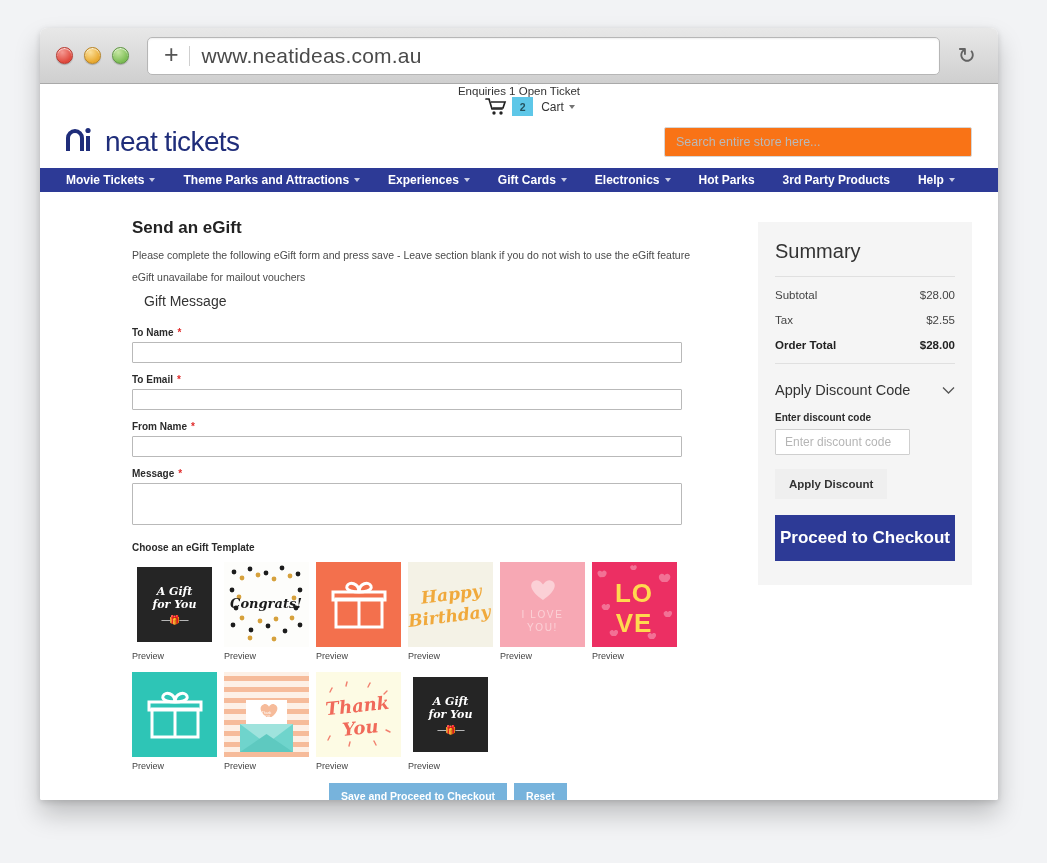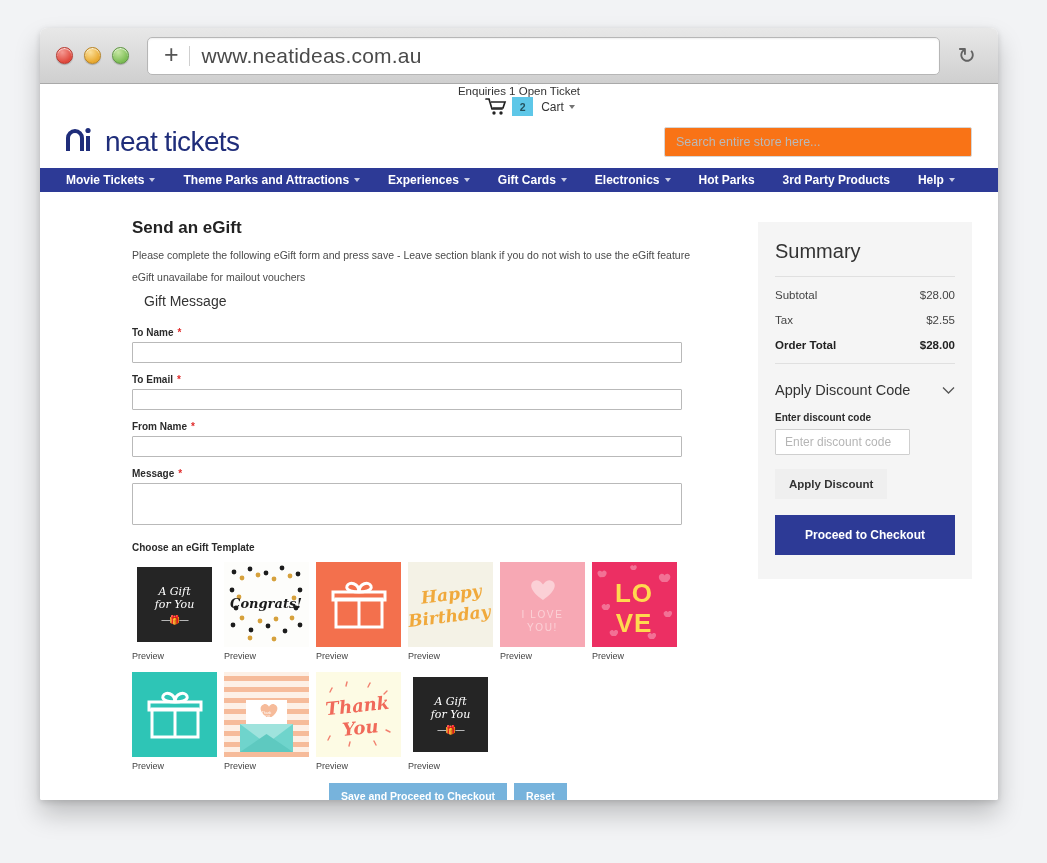--- a/index.html
+++ b/index.html
@@ -110,21 +110,21 @@
   
   .tpl-row{ display:flex; gap:0; margin-bottom:11px;}
   .tpl{ width:85px; margin-right:7px; cursor:pointer;}
   .tpl-img{ width:85px;height:85px; overflow:hidden; position:relative;}
   .tpl-cap{ font-size:9px; color:#444; margin-top:4px;}
 
   
   .art-gift-black{ background:#252525; display:flex;align-items:center;justify-content:center;
     border:5px solid #fff; outline:2px solid #252525; outline-offset:-7px; width:85px;height:85px;}
   .art-gift-black .inner{ text-align:center; color:#fff;}
-  .script{ font-family:"DejaVu Serif", serif; font-style:italic; font-weight:normal;}
+  .script{ font-family:"DejaVu Serif", serif; font-style:italic; font-weight:bold;}
 
   .art-congrats{ background:#fdfdfb; width:85px;height:85px; position:relative;}
   .art-orange{ background:#f3704d; width:85px;height:85px; display:flex;align-items:center;justify-content:center;}
   .art-bday{ background:#f4f2e6; width:85px;height:85px; display:flex;align-items:center;justify-content:center;}
   .art-pink{ background:#f7a8b4; width:85px;height:85px; display:flex;flex-direction:column;align-items:center;justify-content:center;gap:2px;}
   .art-love{ background:#ec2f63; width:85px;height:85px; display:flex;align-items:center;justify-content:center; position:relative;}
   .art-teal{ background:#2ec5b6; width:85px;height:85px; display:flex;align-items:center;justify-content:center;}
   .art-envelope{ background:#fbe4d4; width:85px;height:85px; position:relative; overflow:hidden;}
   .art-thankyou{ background:#fdfbe4; width:85px;height:85px; display:flex;align-items:center;justify-content:center;}
 
@@ -147,21 +147,21 @@
     font-family:"Liberation Sans", sans-serif;
   }
   #discount-input::placeholder{ color:#b5b5b5;}
   #apply-discount{
     margin-top:14px; background:#efefef; border:none; color:#333;
     font-size:11.5px; font-weight:bold; padding:9px 14px; cursor:pointer;
     font-family:"Liberation Sans", sans-serif;
   }
   #checkout-btn{
     margin-top:16px; width:100%; background:#2d3a96; color:#fff; border:none;
-    font-size:12px; font-weight:bold; padding:13px 0; cursor:pointer;
+    font-size:17px; font-weight:bold; padding:13px 0; cursor:pointer;
     font-family:"Liberation Sans", sans-serif;
   }
 
   
   #form-actions{ display:flex; gap:7px; margin:12px 0 0 197px;}
   .btn-blue{
     background:#77b3dc; color:#fff; border:none; font-size:10.5px; font-weight:bold;
     padding:7px 12px; cursor:pointer; font-family:"Liberation Sans", sans-serif;
   }
 </style>

